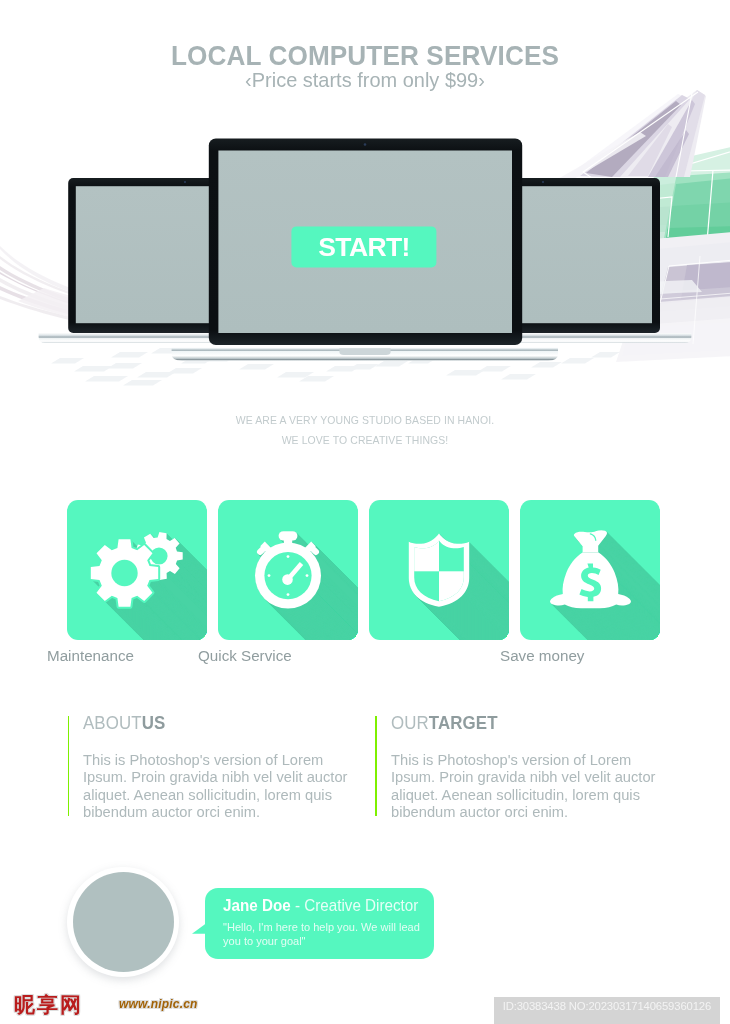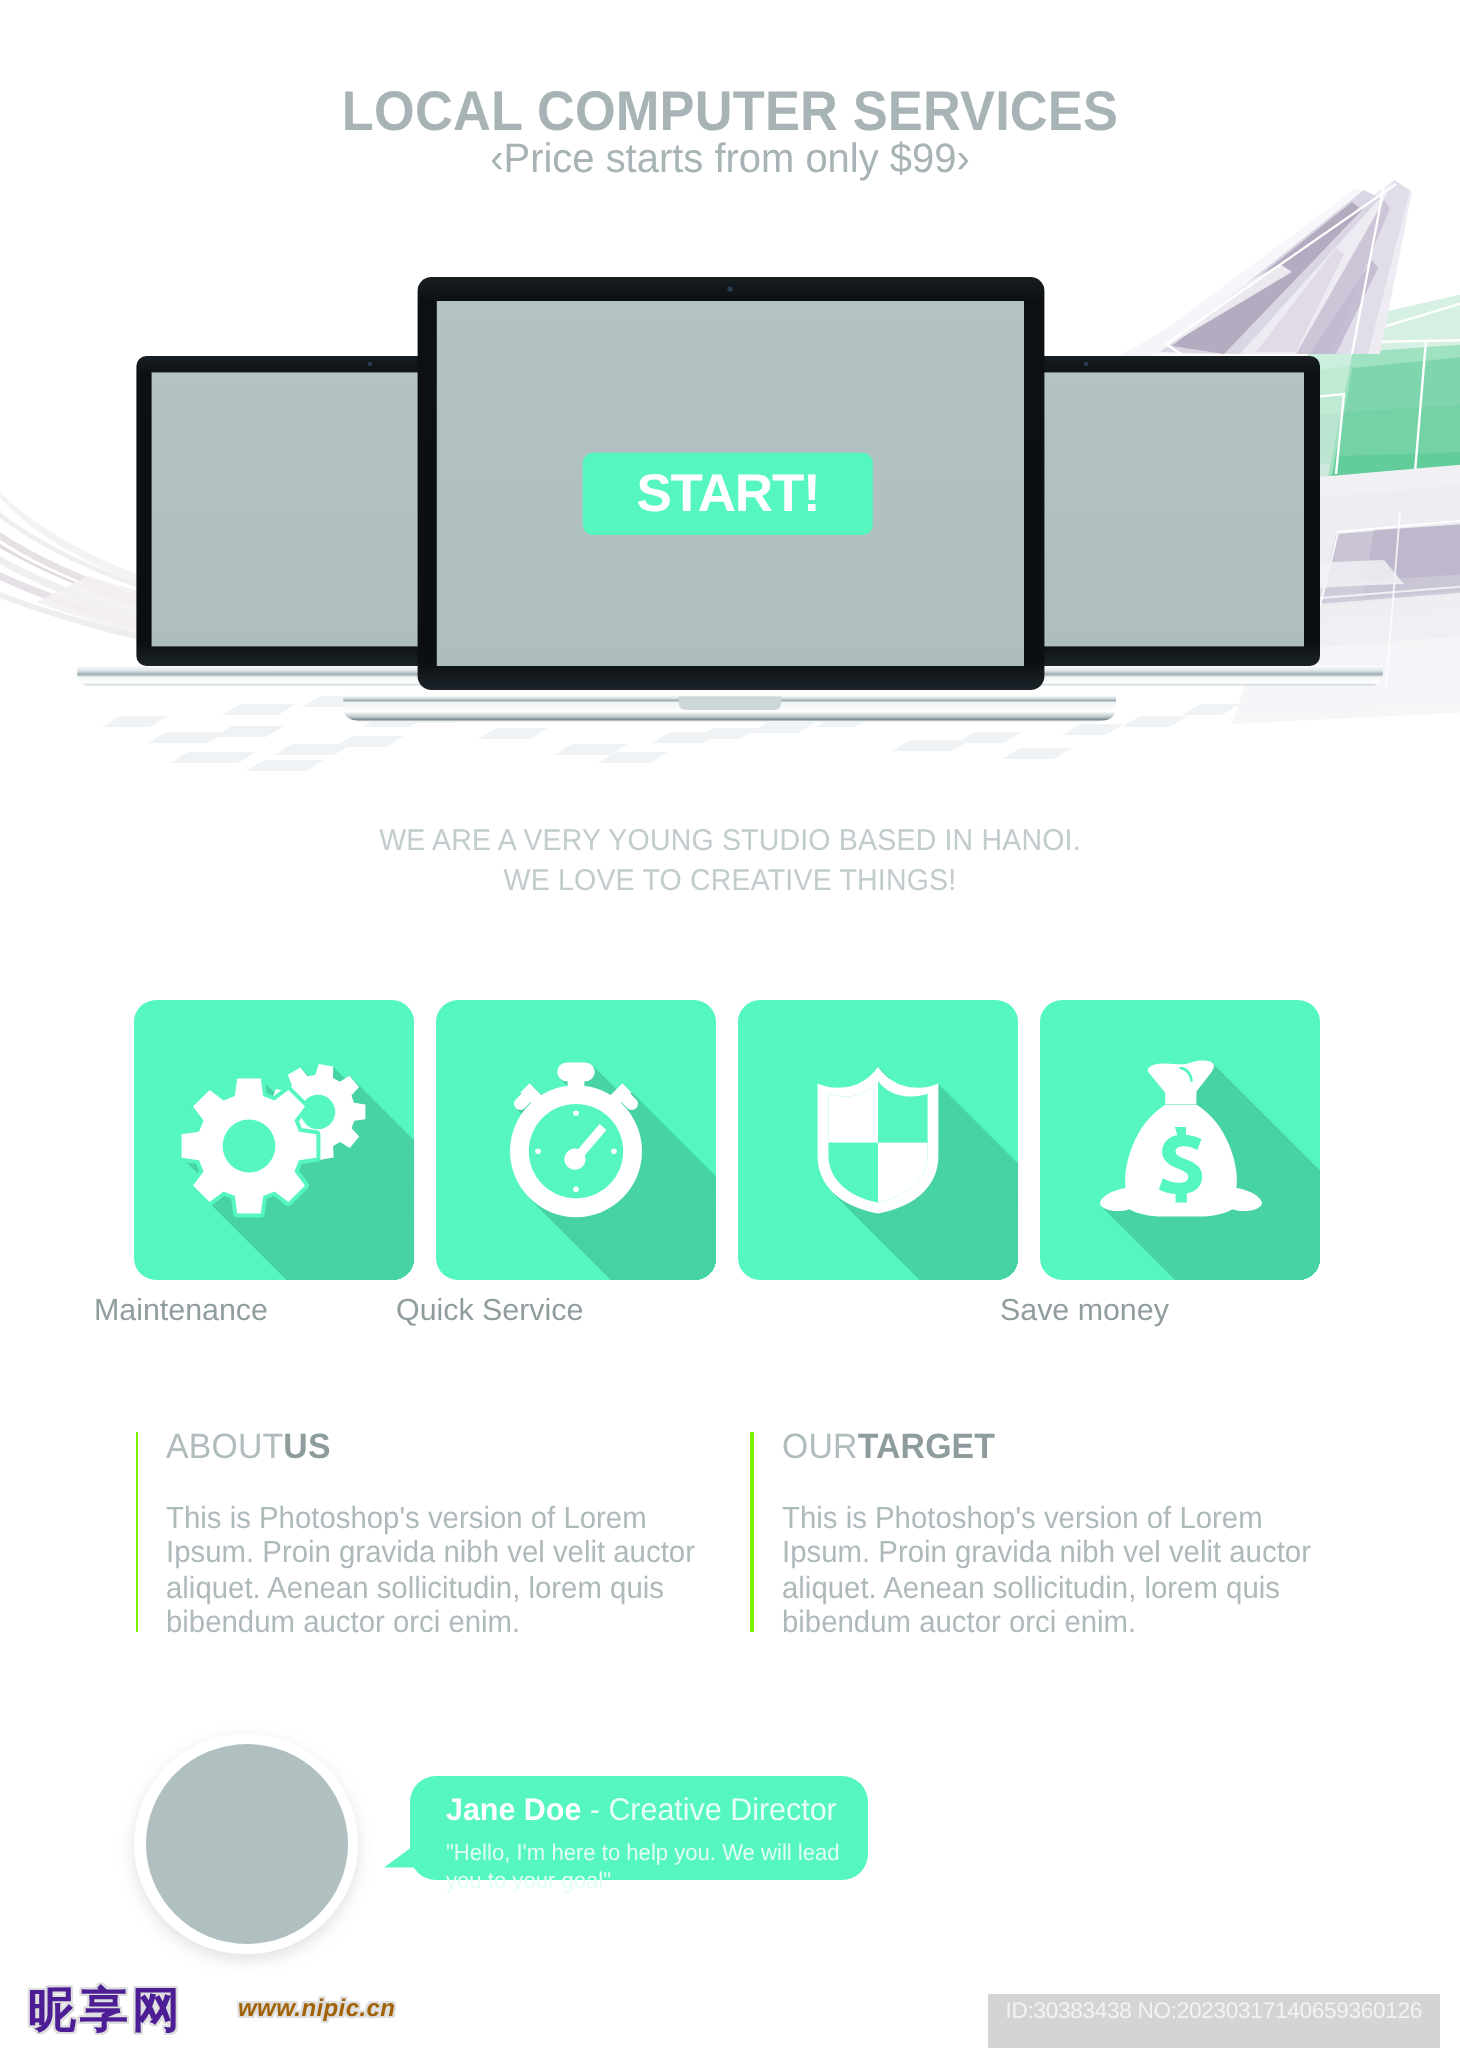--- a/index.html
+++ b/index.html
@@ -18,21 +18,21 @@
   .bg-art{position:absolute;left:0;top:0;width:730px;height:420px;}
 
   
   .laptops{position:absolute;left:0;top:96px;width:730px;height:290px;}
 
   .startbg{fill:#55f7bf;}
   .startlbl{fill:#ffffff;font-family:"Liberation Sans",sans-serif;font-size:26.5px;font-weight:700;letter-spacing:-0.6px;}
 
   
   .tagline{position:absolute;left:0;top:411px;width:730px;text-align:center;
-    color:#c2cbcd;font-size:15px;line-height:19.8px;letter-spacing:.1px;white-space:nowrap;}
+    color:#c2cbcd;font-size:11px;line-height:19.8px;letter-spacing:.1px;white-space:nowrap;}
   .tagline>div{transform:scaleX(.95);}
 
   
   .features{position:absolute;left:67px;top:500px;width:594px;height:170px;}
   .feat{position:absolute;top:0;width:140px;height:140px;}
   .feat-box{position:absolute;left:0;top:0;width:140px;height:140px;border-radius:11px;
     background:#55f7bf;overflow:hidden;}
   .feat-label{position:absolute;left:-20px;top:146.5px;width:180px;text-align:left;
     color:#909d9f;font-size:15.2px;letter-spacing:0;white-space:nowrap;}
 
@@ -43,34 +43,34 @@
     color:#b0bcbe;letter-spacing:.1px;white-space:nowrap;transform:scaleX(.96);transform-origin:0 0;}
   .col h3 b{font-weight:700;color:#8f9c9e;}
   .col p{margin:0;position:absolute;left:15.7px;top:37.5px;width:290px;font-size:15.3px;
     line-height:17.5px;white-space:pre-line;color:#aeb9bb;transform:scaleX(.96);transform-origin:0 0;}
 
   
   .avatar-ring{position:absolute;left:67.3px;top:866.7px;width:111.6px;height:110.7px;border-radius:50%;
     background:#ffffff;box-shadow:0 3px 8px rgba(130,140,145,.26);}
   .avatar{position:absolute;left:72.5px;top:871.9px;width:101px;height:99.9px;border-radius:50%;
     background:#b0c0c0;}
-  .bubble{position:absolute;left:205.4px;top:887.8px;width:229px;height:52px;border-radius:13px;
+  .bubble{position:absolute;left:205.4px;top:887.8px;width:229px;height:71px;border-radius:13px;
     background:#55f7bf;}
   .bubble-tail{position:absolute;left:192px;top:922.4px;width:16px;height:12px;}
   .bubble .nm{position:absolute;left:17.5px;top:9.5px;font-size:15.7px;color:#ffffff;white-space:nowrap;
     transform:scaleX(.97);transform-origin:0 0;}
   .bubble .nm b{font-weight:700;}
   .bubble .nm span{font-weight:400;color:#e6fff7;}
   .bubble .qt{position:absolute;left:17.5px;top:33.5px;width:215px;font-size:11.4px;
     line-height:13.6px;color:#e3fdf4;white-space:pre-line;transform:scaleX(.97);transform-origin:0 0;}
 
   
   .wm{position:absolute;left:0;top:988px;height:36px;width:260px;}
-  .wm-cn{position:absolute;left:14px;top:4px;font-size:24px;font-weight:700;line-height:26px;
-    color:#4c1d95;letter-spacing:2px;text-shadow:-1px 0 #dedede,1px 0 #dedede,0 -1px #dedede,0 1px #dedede,-1px -1px #dedede,1px -1px #dedede,-1px 1px #dedede,1px 1px #dedede;
+  .wm-cn{position:absolute;left:14px;top:4px;font-size:21px;font-weight:700;line-height:26px;
+    color:#b91c1c;letter-spacing:2px;text-shadow:-1px 0 #dedede,1px 0 #dedede,0 -1px #dedede,0 1px #dedede,-1px -1px #dedede,1px -1px #dedede,-1px 1px #dedede,1px 1px #dedede;
     font-family:"DejaVu Sans","Liberation Sans",sans-serif;}
   .wm-url{position:absolute;left:119px;top:9px;font-size:12px;font-style:italic;font-weight:700;
     color:#a16207;letter-spacing:.2px;text-shadow:-1px 0 #dedede,1px 0 #dedede,0 -1px #dedede,0 1px #dedede,-1px -1px #dedede,1px -1px #dedede,-1px 1px #dedede,1px 1px #dedede;}
   .idbar{position:absolute;left:493.9px;top:996.6px;width:226px;height:31px;background:#d4d4d4;}
   .idbar span{position:absolute;left:0;top:0;width:226px;text-align:center;line-height:18.8px;
     font-size:11.3px;color:#f3f3f3;letter-spacing:-0.15px;white-space:nowrap;}
 </style>
 </head>
 <body>
 

